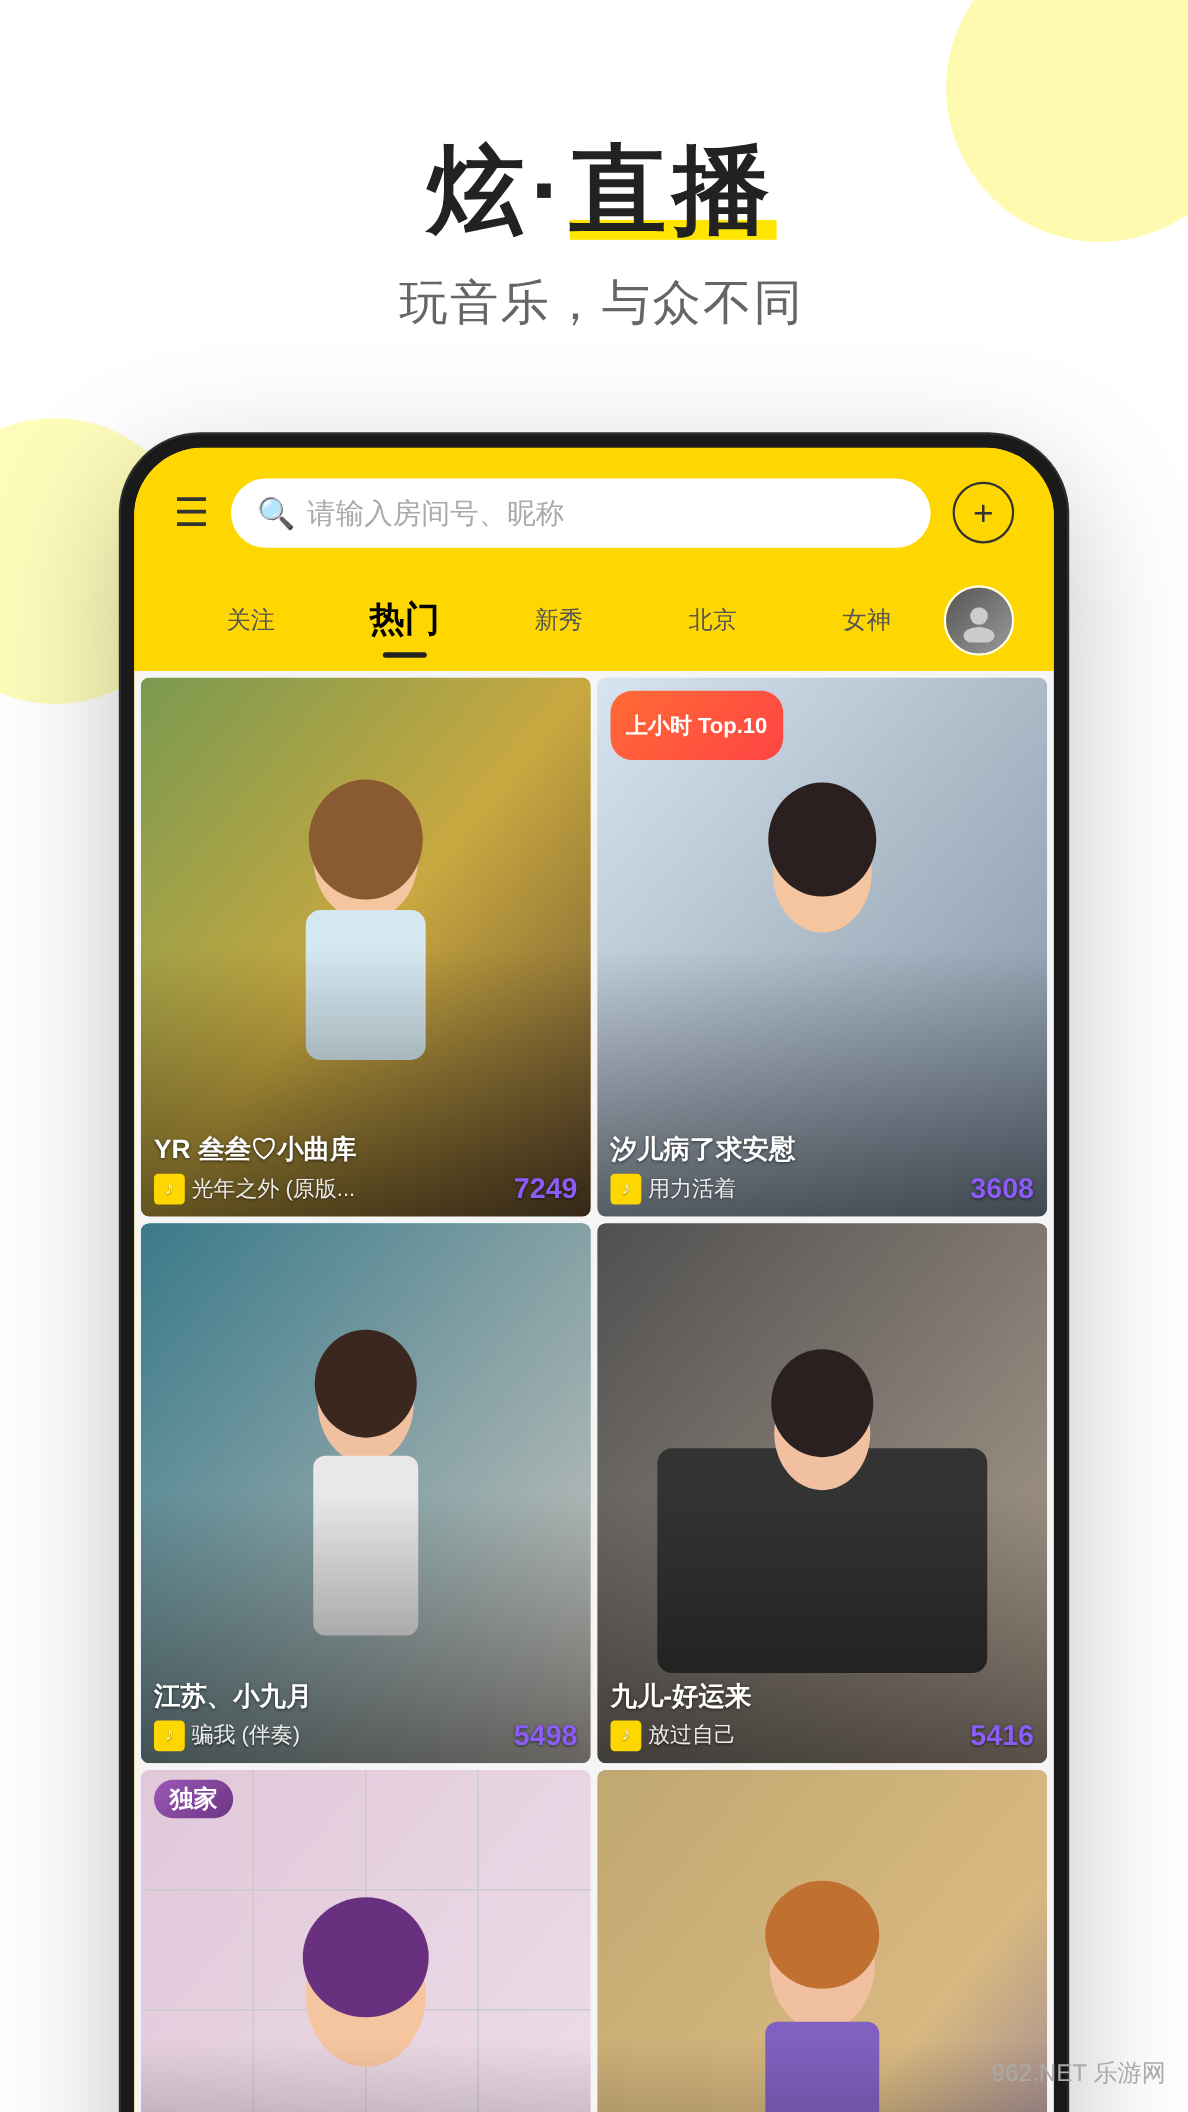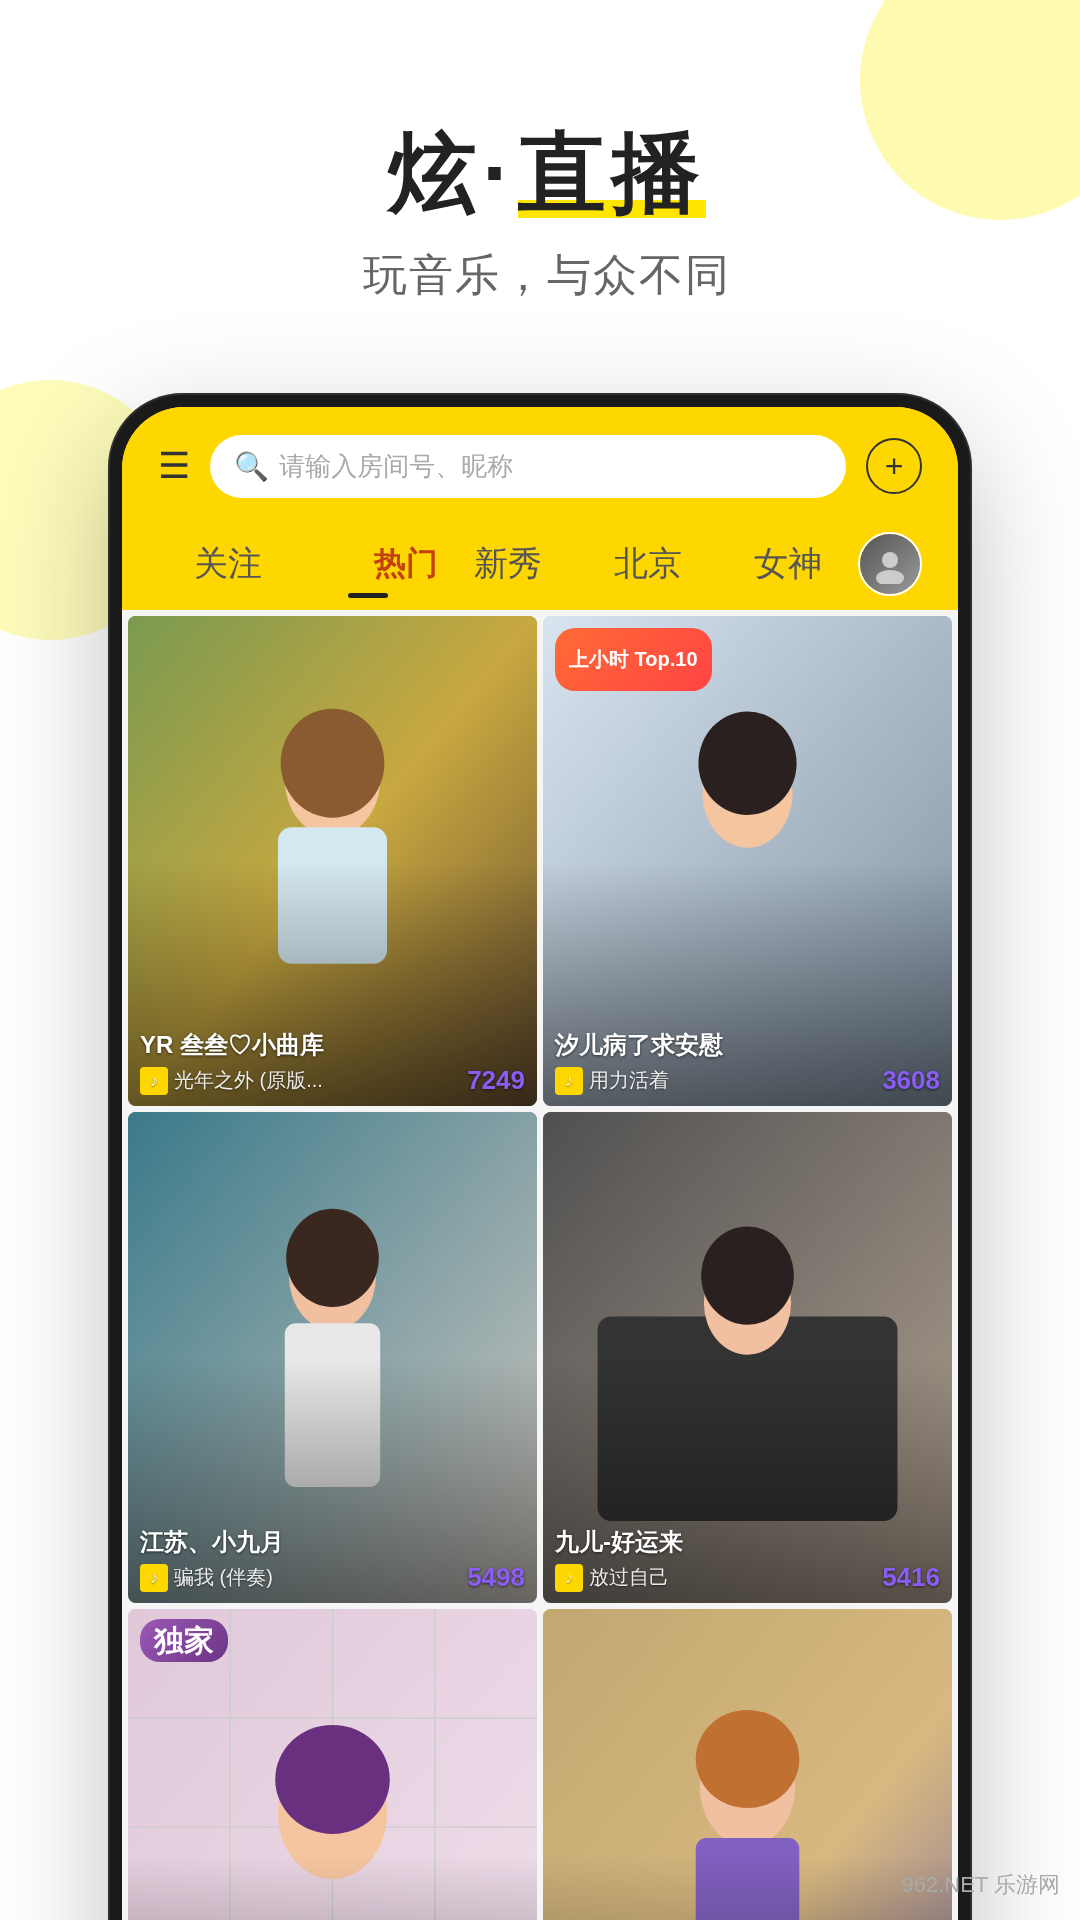--- a/index.html
+++ b/index.html
@@ -146,33 +146,32 @@
 
     
     .nav-tabs {
       display: flex;
       align-items: center;
       padding: 18px 36px 14px;
       background: #FFD700;
       gap: 0;
     }
     .nav-tab {
-      font-size: 34px;
+      font-size: 22px;
       color: #555;
       flex: 1;
       text-align: center;
       cursor: pointer;
       padding: 8px 0;
       position: relative;
     }
     .nav-tab.active {
       font-weight: 700;
-      color: #c2410c;
+      color: #000000;
       font-size: 32px;
-      text-align: right;
     }
     .nav-tab.active::after {
       content: '';
       position: absolute;
       bottom: -4px;
       left: 50%;
       transform: translateX(-50%);
       width: 40px;
       height: 5px;
       background: #222;
@@ -293,21 +292,21 @@
     
     .exclusive-badge {
       position: absolute;
       top: 12px;
       left: 12px;
       z-index: 2;
     }
     .exclusive-badge-inner {
       background: linear-gradient(135deg, #9b59b6, #6c3483);
       color: #fff;
-      font-size: 30px;
+      font-size: 22px;
       padding: 5px 14px;
       border-radius: 20px;
       font-weight: 700;
       text-align: center;
     }
   </style>
 </head>
 <body>
 
 <div class="bg-circle-top-right"></div>

